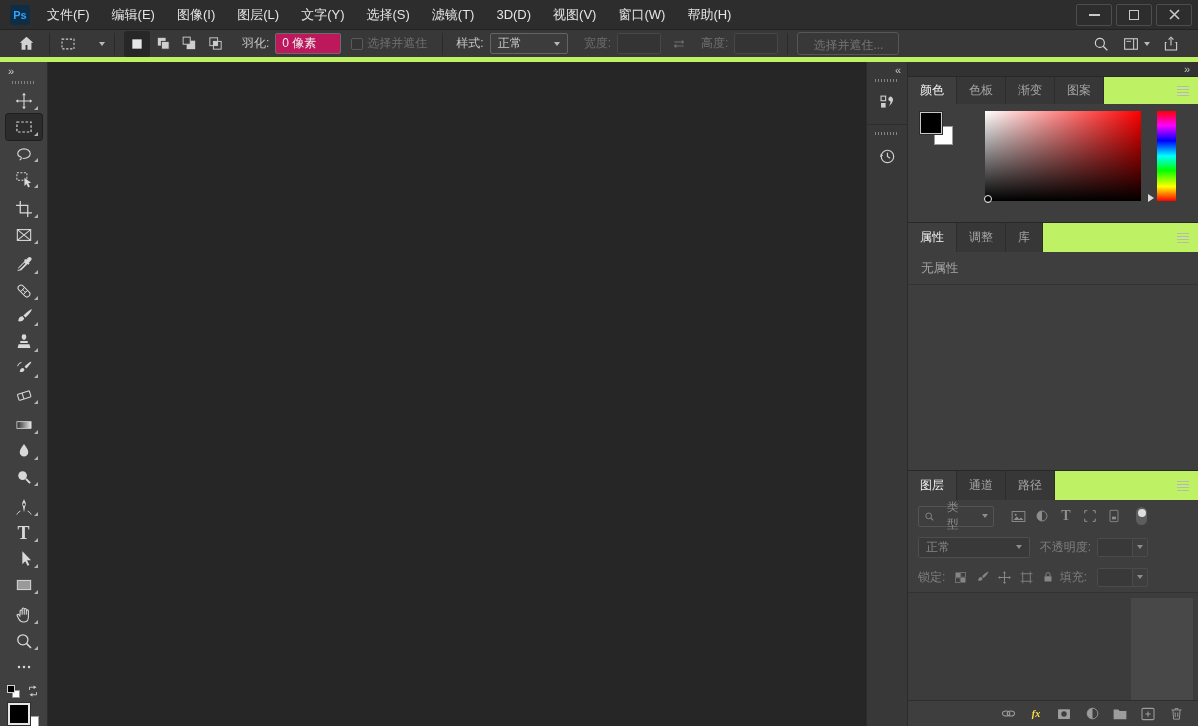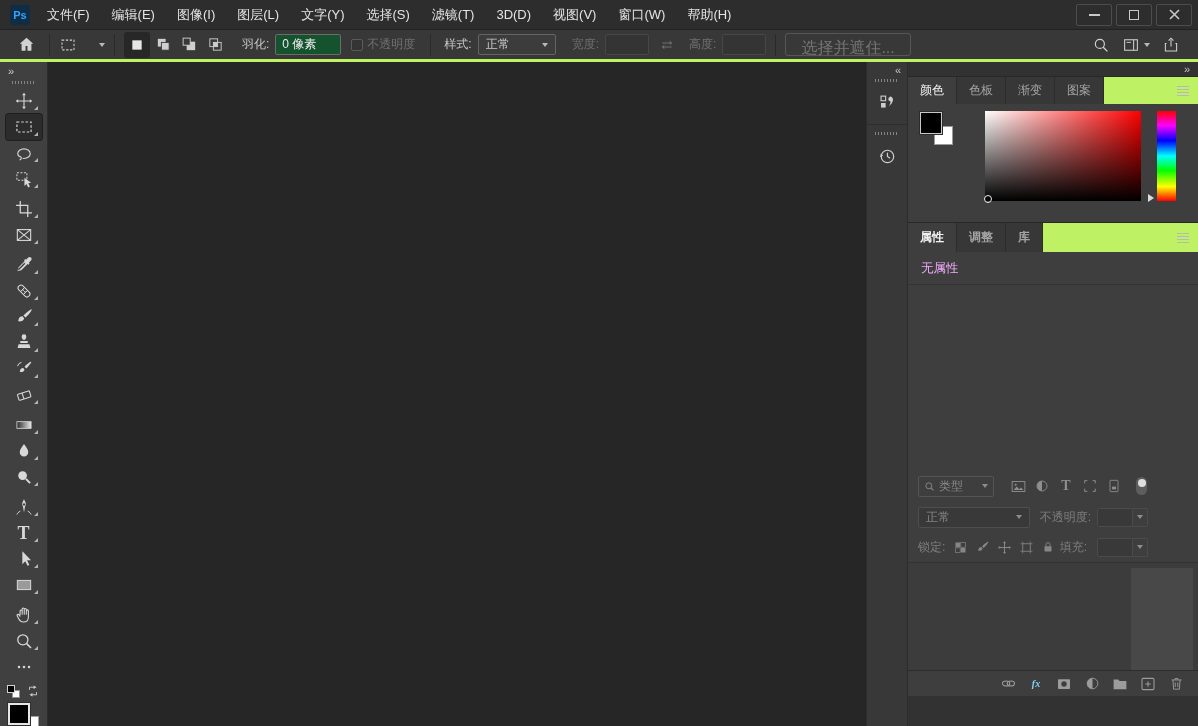--- a/index.html
+++ b/index.html
@@ -11,35 +11,35 @@
   .menubar { position:absolute; top:0; left:0; width:1198px; height:30px; background:var(--menubar-bg,#2d2d2d); display:flex; align-items:center; border-bottom:1px solid #222; z-index:10; }
   .ps-logo { width:20px; height:20px; margin-left:10px; margin-right:6px; border-radius:3px; background:var(--logo-bg,#0e2d47); color:var(--logo-text,#36a3f7); font-size:11px; font-weight:bold; display:flex; align-items:center; justify-content:center; }
   .menus { display:flex; height:100%; align-items:center;text-align:right; }
   .menu-item { padding:0 11px; font-size:13px; color:#e4e4e4; height:100%; display:flex; align-items:center; cursor:default; }
   .win-controls { margin-left:auto; display:flex; align-items:center; padding-right:6px; gap:4px; }
   .win-btn { width:36px; height:22px; border:1px solid #4d4d4d; border-radius:2px; display:flex; align-items:center; justify-content:center; color:#c9c9c9; }
   .minimize-glyph { width:11px; height:2px; background:#c9c9c9; }
   .maximize-glyph { width:10px; height:10px; border:1.5px solid #c9c9c9; }
 
   
-  .optionsbar { position:absolute; top:30px; left:0; width:1198px; height:32px; background:var(--chrome-bg,#383838); border-bottom:3px solid #bef264; display:flex; align-items:center; font-size:12px; z-index:9; }
+  .optionsbar { position:absolute; top:30px; left:0; width:1198px; height:32px; background:var(--chrome-bg,#383838); border-bottom:5px solid #bef264; display:flex; align-items:center; font-size:12px; z-index:9; }
   .sep { width:1px; height:22px; background:#2a2a2a; margin:0 9px; flex:none; }
   .opt-btn { width:28px; height:26px; display:flex; align-items:center; justify-content:center; color:#d2d2d2; flex:none; }
   .preset { width:46px; gap:5px; }
   .mode-btn { width:26px; height:26px; display:flex; align-items:center; justify-content:center; color:#cfcfcf; border-radius:3px; flex:none; }
   .mode-btn.active { background:#272727; }
   .lbl { color:#c6c6c6; margin:0 6px 0 4px; flex:none; }
   .lbl.dim, .dim { color:#6f6f6f; }
-  .opt-input { height:21px; background:#14532d; border:1px solid #6b6b6b; border-radius:2px; display:flex; align-items:center; padding:0 6px; color:#ececec; min-width:66px; flex:none; }
+  .opt-input { height:21px; background:#be185d; border:1px solid #6b6b6b; border-radius:2px; display:flex; align-items:center; padding:0 6px; color:#ececec; min-width:66px; flex:none; }
   .opt-input.disabled { background:#343434; border-color:#474747; min-width:44px; }
   .opt-select { height:21px; min-width:78px; background:#3c3c3c; border:1px solid #646464; border-radius:2px; display:flex; align-items:center; padding:0 7px; color:#c9c9c9; gap:6px; flex:none; }
   .chev { width:0; height:0; border-left:3.5px solid transparent; border-right:3.5px solid transparent; border-top:4px solid #b9b9b9; margin-left:auto; }
   .chev.small { border-top-color:#8d8d8d; }
   .checkbox { width:12px; height:12px; border:1px solid #5a5a5a; border-radius:2px; background:#343434; margin-left:10px; flex:none; }
-  .sm-btn { height:23px; border:1px solid #565656; border-radius:3px; background:none; color:#747474; font-size:16px; padding:4px 15px; font-family:inherit; flex:none; }
+  .sm-btn { height:23px; border:1px solid #565656; border-radius:3px; background:none; color:#747474; font-size:12px; padding:4px 15px; font-family:inherit; flex:none; }
   .right-tools { margin-left:auto; display:flex; align-items:center; padding-right:14px; gap:8px; }
   .right-tools .opt-btn { width:26px; }
   .ws-btn { display:flex; align-items:center; gap:4px; color:#cfcfcf; }
 
   
   .toolbar { position:absolute; left:0; top:62px; width:48px; height:664px; background:var(--toolbar-bg,#404040); border-right:1px solid #2d2d2d; display:flex; flex-direction:column; align-items:center; z-index:8; }
   .tb-expand { width:100%; padding:3px 0 1px 8px; font-size:11px; color:#cccccc; letter-spacing:-1px; }
   .grip { width:24px; height:3px; margin:3px auto 4px; background-image:repeating-linear-gradient(90deg,#848484 0 1px,transparent 1px 3px); flex:none; }
   .tool { width:36px; height:26px; display:flex; align-items:center; justify-content:center; color:#d8d8d8; position:relative; border-radius:3px; flex:none; }
   .tool.active { background:#2c2c2c; box-shadow:0 0 0 1px #1f1f1f; }
@@ -60,59 +60,59 @@
   
   .dockstrip { position:absolute; left:866px; top:62px; width:42px; height:664px; background:var(--chrome-bg,#383838); border-left:1px solid #2b2b2b; border-right:1px solid #2b2b2b; display:flex; flex-direction:column; align-items:center; }
   .strip-head { width:100%; text-align:right; padding:2px 7px 0 0; font-size:11px; color:#c4c4c4; letter-spacing:-1px; }
   .strip-btn { width:42px; height:34px; display:flex; align-items:center; justify-content:center; color:#cfcfcf; }
   .strip-div { width:42px; height:1px; background:#2e2e2e; margin:4px 0; }
 
   
   .rightdock { position:absolute; left:908px; top:62px; width:290px; height:664px; background:#323232; display:flex; flex-direction:column; }
   .dock-head { height:14px; display:flex; justify-content:flex-end; align-items:center; padding-right:9px; font-size:11px; color:#c4c4c4; letter-spacing:-1px; }
   .panel-tabs { height:28px; background:#bef264; display:flex; align-items:stretch; position:relative; border-top:1px solid #282828; flex:none; }
-  .panel-tabs.tall { height:30px;font-weight:bold; }
+  .panel-tabs.tall { height:30px; }
   .ptab { padding:0 12px; display:flex; align-items:center; font-size:12px; color:#a4a4a4; background:#373737; border-right:1px solid #2c2c2c; }
   .ptab.active { background:var(--panel-bg,#3e3e3e); color:#f1f1f1; }
   .hamburger { position:absolute; right:8px; top:50%; transform:translateY(-50%); color:#b8b8b8; }
 
   .color-body { position:relative; height:118px; background:var(--panel-bg,#3e3e3e); flex:none; }
   .cp-fg { position:absolute; left:12px; top:8px; width:22px; height:22px; background:#000; border:1px solid #c8c8c8; outline:1px solid #2c2c2c; z-index:2; }
   .cp-bg { position:absolute; left:26px; top:22px; width:19px; height:19px; background:#fff; border:1px solid #9a9a9a; }
   .sat-field { position:absolute; left:77px; top:7px; width:156px; height:90px; background:linear-gradient(to bottom,rgba(0,0,0,0),#000),linear-gradient(to right,#fff,var(--hue-red,#f00)); }
   .sat-marker { position:absolute; left:-1px; bottom:-2px; width:8px; height:8px; border:1.4px solid #ececec; border-radius:50%; }
   .hue-bar { position:absolute; left:249px; top:7px; width:19px; height:90px; background:linear-gradient(to bottom,#f00 0%,#f0f 16%,#00f 33%,#0ff 50%,#0f0 66%,#ff0 84%,#f00 100%); }
   .hue-marker { position:absolute; left:240px; top:90px; width:0; height:0; border-top:4.5px solid transparent; border-bottom:4.5px solid transparent; border-left:6.5px solid #dcdcdc; }
 
   .props-body { height:218px; background:var(--panel-bg,#3e3e3e); flex:none; }
-  .no-props { height:33px; line-height:33px; padding-left:13px; font-size:12.5px; color:#f0abfc; border-bottom:1px solid #333; }
+  .no-props { height:33px; line-height:33px; padding-left:13px; font-size:12.5px; color:#a3a3a3; border-bottom:1px solid #333; }
 
   .filter-row { height:32px; background:var(--panel-bg,#3e3e3e); display:flex; align-items:center; padding:0 10px; flex:none; }
-  .filter-select { width:76px; height:21px; border:1px solid #545454; border-radius:2px; display:flex; align-items:center; gap:4px; padding:0 5px; font-size:12px; color:#8a8a8a; }
+  .filter-select { width:76px; height:21px; border:1px solid #545454; border-radius:2px; display:flex; align-items:center; gap:12px; padding:0 5px; font-size:12px; color:#8a8a8a; }
   .f-ico { width:24px; display:flex; justify-content:center; color:#8e8e8e; }
   .f-ico.first { margin-left:12px; }
   .f-t { font-size:14px; font-weight:bold; color:#8e8e8e; font-family:"Liberation Serif","DejaVu Serif",serif; }
   .pill { margin-left:auto; margin-right:41px; width:11px; height:18px; border-radius:6px; background:#5d5d5d; position:relative; }
   .pill::after { content:""; position:absolute; left:1.5px; top:1.5px; width:8px; height:8px; border-radius:50%; background:#dedede; }
 
   .blend-row,.lock-row { height:30px; background:var(--panel-bg,#3e3e3e); display:flex; align-items:center; padding:0 10px; font-size:12px; color:#7e7e7e; flex:none; }
   .blend-select { width:112px; height:21px; border:1px solid #4e4e4e; border-radius:2px; background:#393939; display:flex; align-items:center; padding:0 7px; color:#858585; }
   .row-label { flex:none; }
   .in-group { display:flex; align-items:center; margin-left:6px; margin-right:40px; }
   .mini-input { width:36px; height:19px; background:#393939; border:1px solid #4b4b4b; border-radius:2px 0 0 2px; }
   .chev-cell { width:15px; height:19px; border:1px solid #4b4b4b; border-left:none; border-radius:0 2px 2px 0; display:flex; align-items:center; justify-content:center; }
   .ml-auto { margin-left:auto; }
   .l-ico { width:22px; display:flex; justify-content:center; color:#868686; }
   .lock-row .row-label { margin-right:4px;text-align:center; }
 
   .layers-list { position:relative; height:108px; background:#3c3c3c; border-top:1px solid #323232; flex:none; }
   .list-light { position:absolute; top:5px; right:5px; width:62px; bottom:0; background:#484848; }
   .layers-bottom { height:26px; background:var(--panel-bg,#3e3e3e); border-top:1px solid #2d2d2d; display:flex; align-items:center; justify-content:flex-end; padding-right:8px; flex:none; }
   .b-ico { width:28px; display:flex; justify-content:center; color:#9c9c9c; }
-  .fx-glyph { font-style:italic; font-weight:bold; font-size:10px; font-family:"Liberation Serif","DejaVu Serif",serif; color:#7dd3fc; }
+  .fx-glyph { font-style:italic; font-weight:bold; font-size:10px; font-family:"Liberation Serif","DejaVu Serif",serif; color:#fde047; }
 </style>
 </head>
 <body>
 
 <div>
 
   <header class="menubar">
     <div class="ps-logo">
         <span>Ps</span>
       </div>
@@ -180,21 +180,21 @@
           <rect x="4" y="4" width="11" height="11" fill="none" stroke="#cfcfcf" stroke-width="1.3"></rect>
           <rect x="9" y="9" width="11" height="11" fill="none" stroke="#cfcfcf" stroke-width="1.3"></rect>
           <rect x="9" y="9" width="6" height="6" fill="#cfcfcf"></rect>
         </svg>
     </div>
     <span class="lbl" style="margin-left:14px">羽化:</span>
     <div class="opt-input">
         <span>0 像素</span>
       </div>
     <div class="checkbox"></div>
-    <span class="lbl dim">不透明度</span>
+    <span class="lbl dim">选择并遮住</span>
     <div class="sep"></div>
     <span class="lbl">样式:</span>
     <div class="opt-select">
         <span>正常</span>
         <i class="chev"></i>
       </div>
     <span class="lbl dim" style="margin-left:16px">宽度:</span>
     <div class="opt-input disabled"></div>
     <span class="opt-btn dim" style="width:24px;margin:0 6px">
       <svg width="16" height="16" viewBox="0 0 24 24">
@@ -461,20 +461,30 @@
       <div class="hamburger">
         <svg width="14" height="12" viewBox="0 0 14 12">
             <path d="M1 1.5h12M1 4.5h12M1 7.5h12M1 10.5h12" stroke="currentColor" stroke-width="1.2"></path>
           </svg>
       </div>
     </div>
     <div class="props-body">
       <div class="no-props">无属性</div>
     </div>
 
+    <div class="panel-tabs tall">
+      <div class="ptab active">图层</div>
+      <div class="ptab">通道</div>
+      <div class="ptab">路径</div>
+      <div class="hamburger">
+        <svg width="14" height="12" viewBox="0 0 14 12">
+            <path d="M1 1.5h12M1 4.5h12M1 7.5h12M1 10.5h12" stroke="currentColor" stroke-width="1.2"></path>
+          </svg>
+      </div>
+    </div>
 
     <div class="filter-row">
       <div class="filter-select">
         <svg width="11" height="11" viewBox="0 0 24 24">
             <circle cx="10.5" cy="10.5" r="6.5" fill="none" stroke="currentColor" stroke-width="2"></circle>
             <path d="m15.5 15.5 5 5" stroke="currentColor" stroke-width="2.4"></path>
           </svg>
         <span>类型</span>
         <i class="chev small"></i>
       </div>

